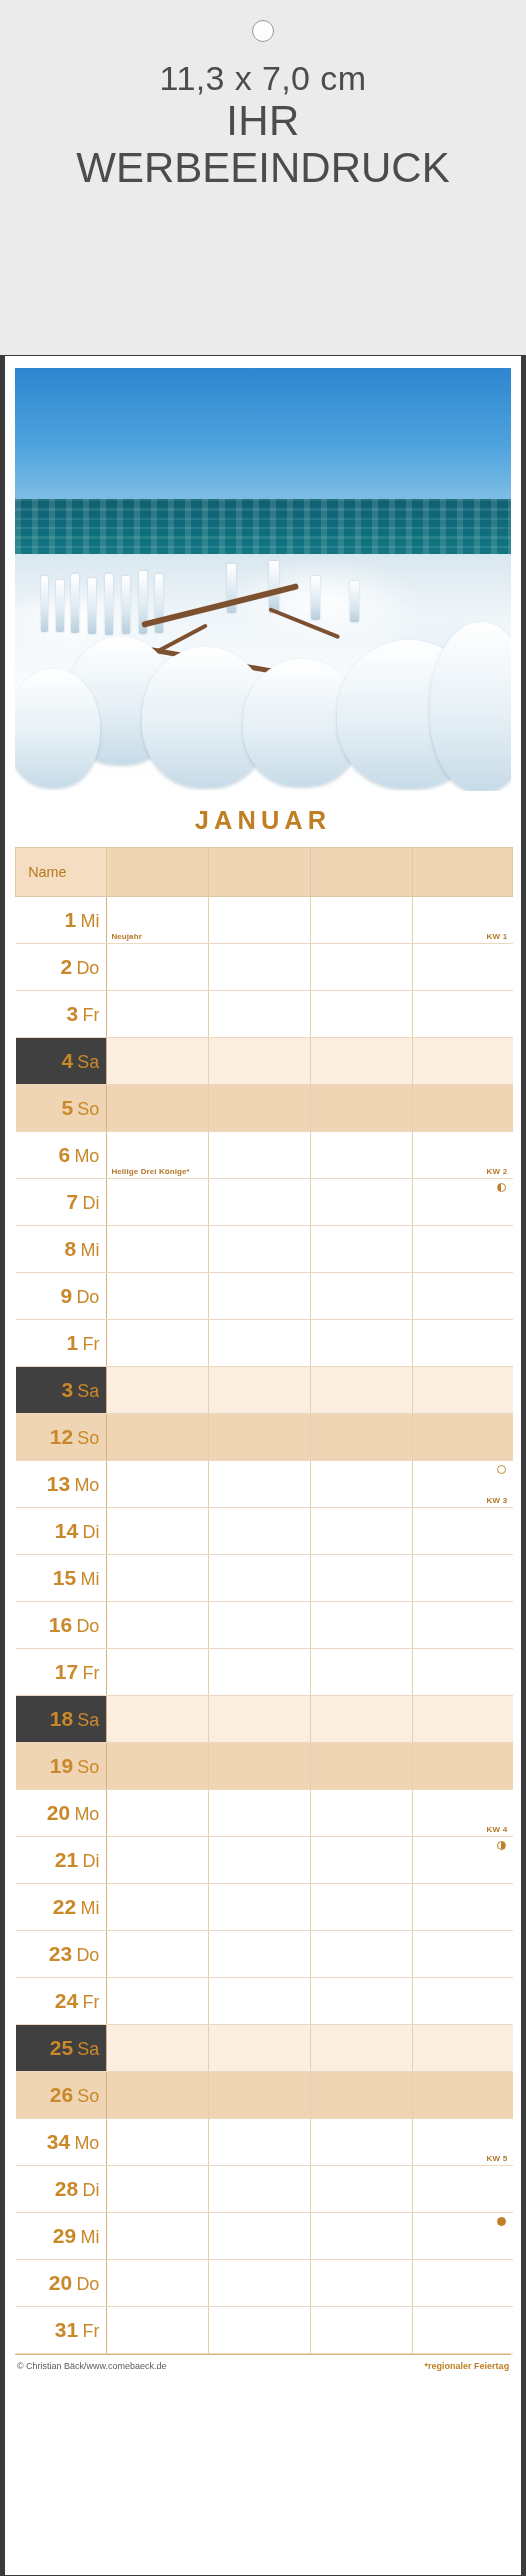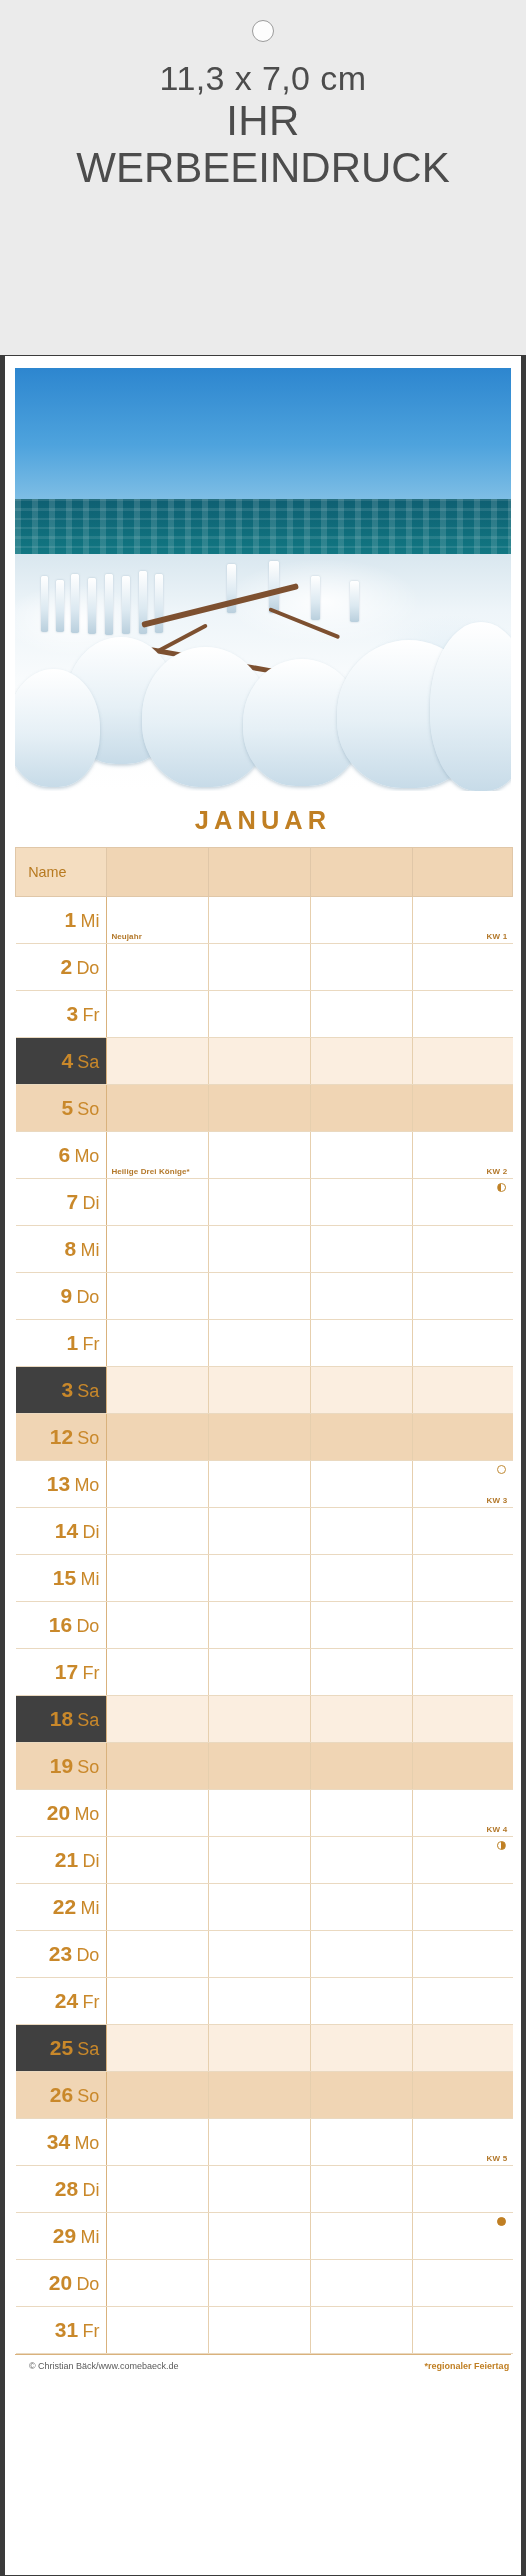--- a/index.html
+++ b/index.html
@@ -177,21 +177,21 @@
     background:#ffffff; border:1px solid #c08a35;
     background-image:linear-gradient(to right, #c07f23 0 50%, #ffffff 50% 100%);
   }
 
   
   .foot {
     position:relative; margin:0 10.2px; padding:6px 1.7px 0 1.7px;
     border-top:0.8px solid #d9b27d;
     display:flex; justify-content:space-between; align-items:center;
   }
-  .copy { font-size:9px; color:#5a5a5a;margin-left:12px; }
+  .copy { font-size:9px; color:#5a5a5a; }
   .regio { font-size:9px; color:#c07f23; font-weight:700; }
 </style>
 </head>
 <body>
 
 <div class="page">
 
   <div class="adzone">
     <div class="punch-hole"></div>
     <div class="ad-size">11,3 x 7,0 cm</div>

